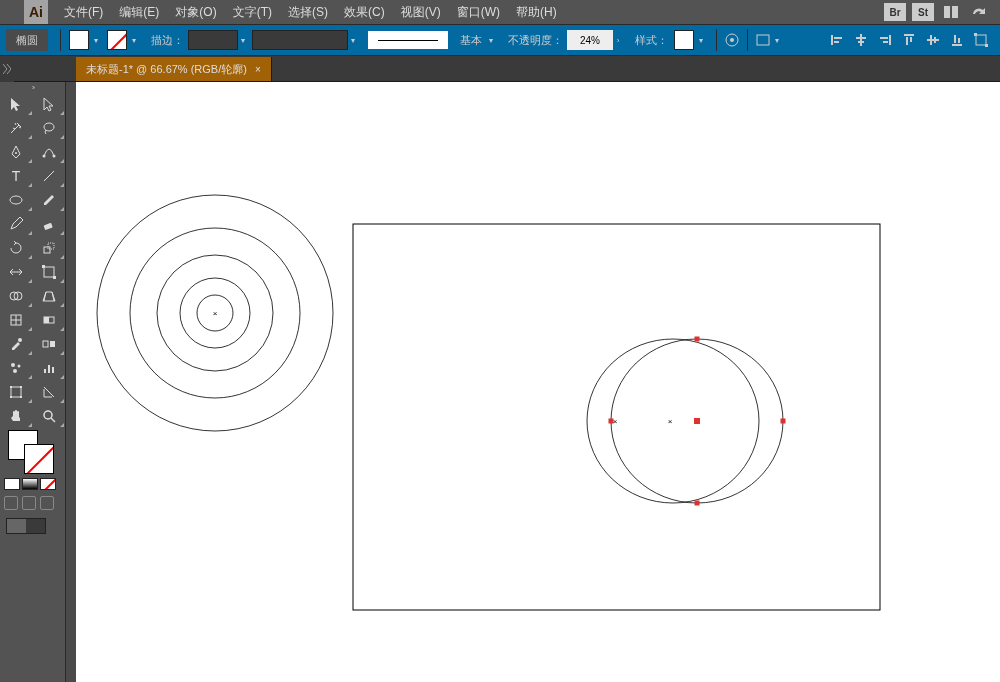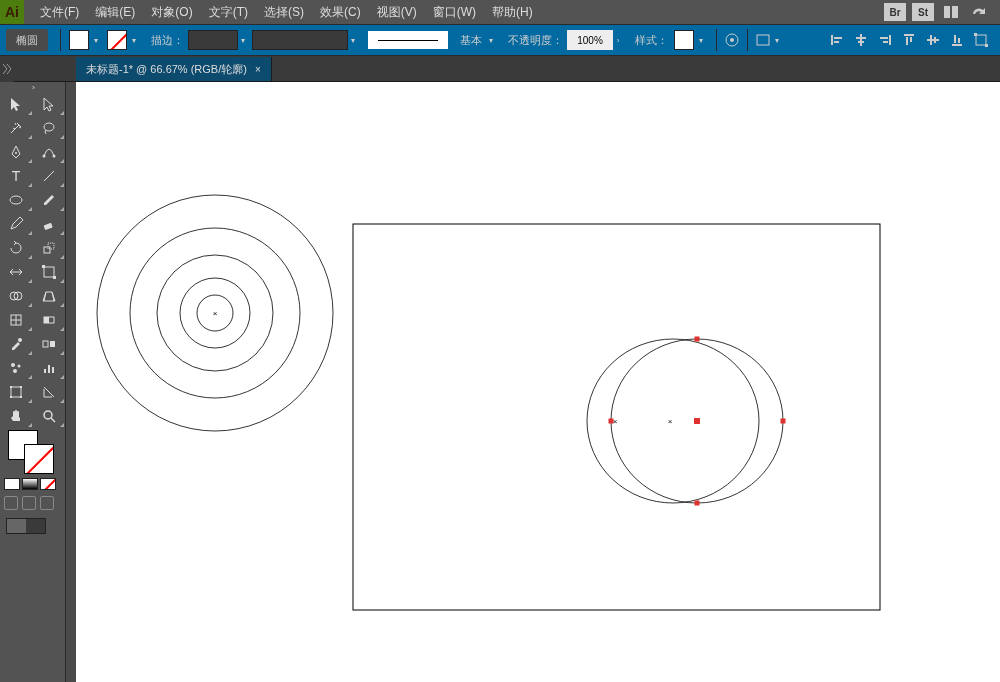--- a/index.html
+++ b/index.html
@@ -1,19 +1,19 @@
 <!DOCTYPE html>
 <html><head>
 <meta charset="utf-8">
 <style>
 * { margin: 0; padding: 0; box-sizing: border-box; font-family: "Microsoft YaHei", sans-serif; }
 body { background: #4a4a4a; width: 1000px; height: 682px; overflow: hidden; position: relative; }
 
 .menubar { height: 24px; background: #535353; display: flex; align-items: center; font-size: 12px; color: #ddd; }
-.app-logo { width: 24px; height: 24px; background: #4d7c0f; color: #3a1c00; display: flex; align-items: center; justify-content: center; font-weight: bold; font-size: 14px; margin-right: 8px; }
+.app-logo { width: 24px; height: 24px; background: #a3a3a3; color: #3a1c00; display: flex; align-items: center; justify-content: center; font-weight: bold; font-size: 14px; margin-right: 8px; margin-left: 24px; }
 .menu-item { padding: 16px 8px; line-height: 24px; cursor: pointer; }
 .menu-right { margin-left: auto; display: flex; align-items: center; gap: 6px; padding-right: 10px; }
 .menu-icon-box { width: 22px; height: 18px; background: #ccc; color: #333; display: flex; align-items: center; justify-content: center; font-size: 10px; font-weight: bold; }
 .menu-icon-dark { width: 22px; height: 18px; color: #ccc; display: flex; align-items: center; justify-content: center; }
 
 .controlbar { height: 32px; background: #0369a1; display: flex; align-items: center; font-size: 11px; color: #ccc; border-top: 1px solid #2a2a2a; border-bottom: 1px solid #2a2a2a; }
 .tool-label { padding: 0 10px; background: #4a4a4a; height: 22px; line-height: 22px; margin: 0 6px; border-radius: 2px; }
 .swatch { width: 20px; height: 20px; border: 1px solid #222; margin: 0 2px; }
 .swatch-white { background: #fff; }
 .swatch-nostroke { background: #fff; position: relative; overflow: hidden; }
@@ -23,21 +23,21 @@
 .ctrl-input { height: 20px; background: #3a3a3a; border: 1px solid #222; min-width: 40px; }
 .pipe { width: 1px; height: 22px; background: #2a2a2a; margin: 0 6px; }
 .line-style { width: 80px; height: 18px; background: #fff; margin-left: 6px; display: flex; align-items: center; }
 .line-style-line { height: 1px; background: #000; width: 60px; margin: 0 auto; }
 .opacity-box { width: 46px; height: 20px; background: #eee; color: #000; display: flex; align-items: center; justify-content: center; font-size: 10px; }
 .align-group { margin-left: auto; display: flex; gap: 6px; padding-right: 10px; }
 .align-ico { width: 18px; height: 18px; color: #ccc; display: flex; align-items: center; justify-content: center; }
 
 .tabbar { height: 26px; background: #3a3a3a; display: flex; align-items: flex-end; padding-left: 76px; border-bottom: 1px solid #1a1a1a; }
 .tabbar-handle { position: absolute; left: 0; top: 56px; width: 14px; height: 26px; background: #3a3a3a; display: flex; align-items: center; justify-content: center; }
-.tab { height: 24px; background: #0c4a6e; color: #ddd; font-size: 11px; padding: 0 10px; display: flex; align-items: center; gap: 8px; border-right: 1px solid #1a1a1a; }
+.tab { height: 24px; background: #a16207; color: #ddd; font-size: 11px; padding: 0 10px; display: flex; align-items: center; gap: 8px; border-right: 1px solid #1a1a1a; }
 .tab-close { font-size: 10px; }
 
 .workspace { position: absolute; left: 76px; top: 82px; right: 0; bottom: 0; background: #fff; }
 .canvas-svg { position: absolute; left: 0; top: 0; width: 100%; height: 100%; }
 
 .toolbar-col { position: absolute; left: 0; top: 82px; width: 66px; bottom: 0; background: #535353; border-right: 1px solid #2a2a2a; }
 .toolbar-head { height: 10px; display: flex; justify-content: center; align-items: center; }
 .toolbar-head::before { content: "››"; color: #aaa; font-size: 8px; letter-spacing: -2px; }
 .tool-grid { display: grid; grid-template-columns: 1fr 1fr; }
 .tool-btn { height: 24px; display: flex; align-items: center; justify-content: center; color: #ddd; position: relative; }
@@ -104,21 +104,21 @@
   <div class="ctrl-input" style="width:50px"></div>
   <div class="dd">▾</div>
   <div class="ctrl-input" style="width:96px"></div>
   <div class="dd">▾</div>
   <div class="line-style">
       <div class="line-style-line"></div>
     </div>
   <span class="ctrl-label" style="margin-left:12px">基本</span>
   <div class="dd">▾</div>
   <span class="ctrl-label">不透明度：</span>
-  <div class="opacity-box">100%</div>
+  <div class="opacity-box">24%</div>
   <div class="dd">›</div>
   <span class="ctrl-label">样式：</span>
   <div class="swatch swatch-white"></div>
   <div class="dd">▾</div>
   <div class="pipe"></div>
   <div class="align-ico">
     <svg class="ico" viewBox="0 0 16 16">
         <circle cx="8" cy="8" r="6" fill="none" stroke="#ccc"></circle>
         <circle cx="8" cy="8" r="2" fill="#ccc"></circle>
       </svg>

